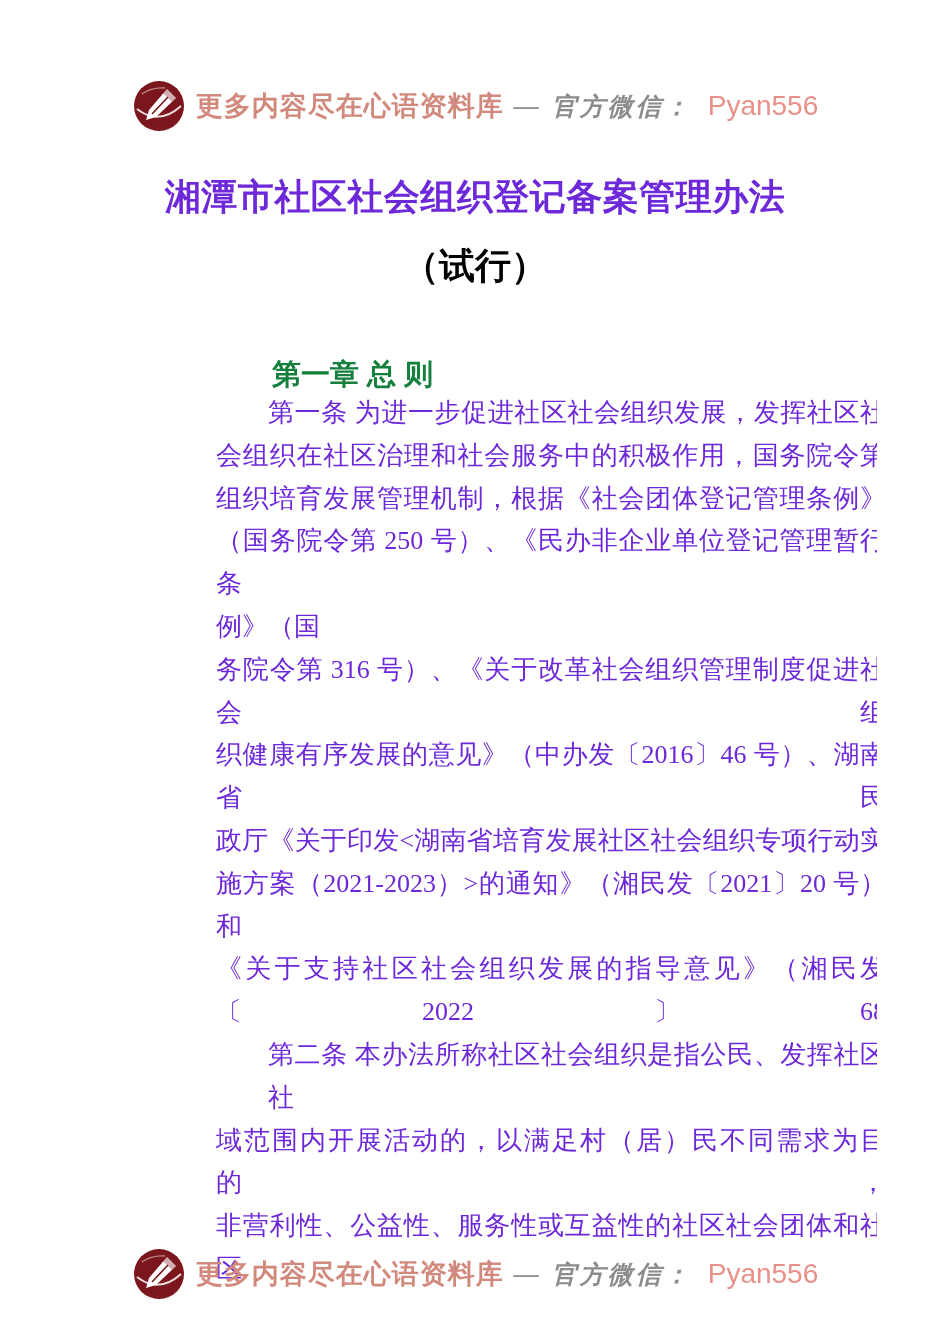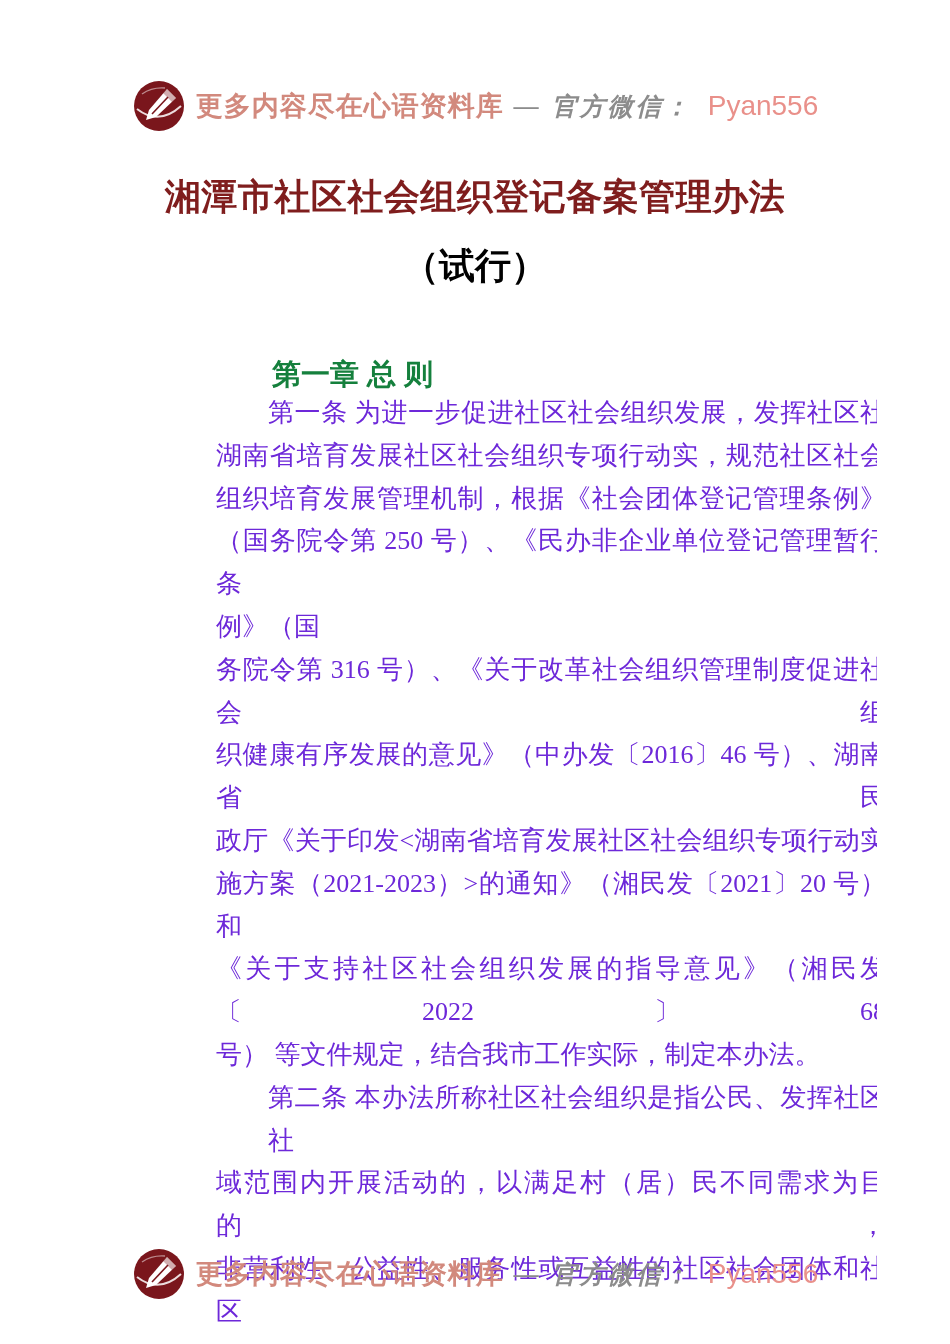--- a/index.html
+++ b/index.html
@@ -44,21 +44,21 @@
   }
   
   .doc-title {
     margin-top: 40px;
     text-align: center;
     font-family: "Liberation Sans", "DejaVu Sans", sans-serif;
     font-weight: bold;
     font-size: 36px;
     line-height: 48px;
     letter-spacing: 0.5px;
-    color: #7f1d1d;
+    color: #6d28d9;
   }
   .doc-subtitle {
     margin-top: 22px;
     text-align: center;
     font-family: "Liberation Sans", "DejaVu Sans", sans-serif;
     font-weight: bold;
     font-size: 36px;
     line-height: 46px;
     color: #000000;
   }
@@ -108,30 +108,29 @@
       <span class="wm-id" style="color:#e9908a">Pyan556</span>
   </div>
 
   <div class="doc-title">湘潭市社区社会组织登记备案管理办法</div>
   <div class="doc-subtitle">（试行）</div>
 
   <div class="doc-body">
     <div class="chapter-heading">第一章  总  则</div>
     <div>
         <div class="body-line indent fill">第一条 为进一步促进社区社会组织发展，发挥社区社</div>
-        <div class="body-line fill">湖南省培育发展社区社会组织专项行动实，规范社区社会</div>
+        <div class="body-line fill">会组织在社区治理和社会服务中的积极作用，国务院令第</div>
         <div class="body-line fill">组织培育发展管理机制，根据《社会团体登记管理条例》</div>
         <div class="body-line fill">（国务院令第 250 号）、《民办非企业单位登记管理暂行条</div>
         <div class="body-line">例》（国</div>
         <div class="body-line fill">务院令第 316 号）、《关于改革社会组织管理制度促进社会组</div>
         <div class="body-line fill">织健康有序发展的意见》（中办发〔2016〕46 号）、湖南省民</div>
         <div class="body-line fill">政厅《关于印发&lt;湖南省培育发展社区社会组织专项行动实</div>
         <div class="body-line fill">施方案（2021-2023）&gt;的通知》（湘民发〔2021〕20 号）和</div>
         <div class="body-line fill">《关于支持社区社会组织发展的指导意见》（湘民发〔2022〕68</div>
-        <div class="body-line">号） 等文件规定，结合我市工作实际，制定本办法。</div>
         <div class="body-line indent fill">第二条  本办法所称社区社会组织是指公民、发挥社区社</div>
         <div class="body-line fill">域范围内开展活动的，以满足村（居）民不同需求为目的，</div>
         <div class="body-line fill">非营利性、公益性、服务性或互益性的社区社会团体和社区</div>
       </div>
   </div>
 
   <div class="watermark footer">
     <svg class="wm-logo" viewBox="0 0 54 54">
       <circle cx="27" cy="27" r="25" fill="#7a161c"></circle>
       <path d="M35 10 L44 19 L24 38 L14 41 L17 31 Z" fill="#ffffff"></path>

